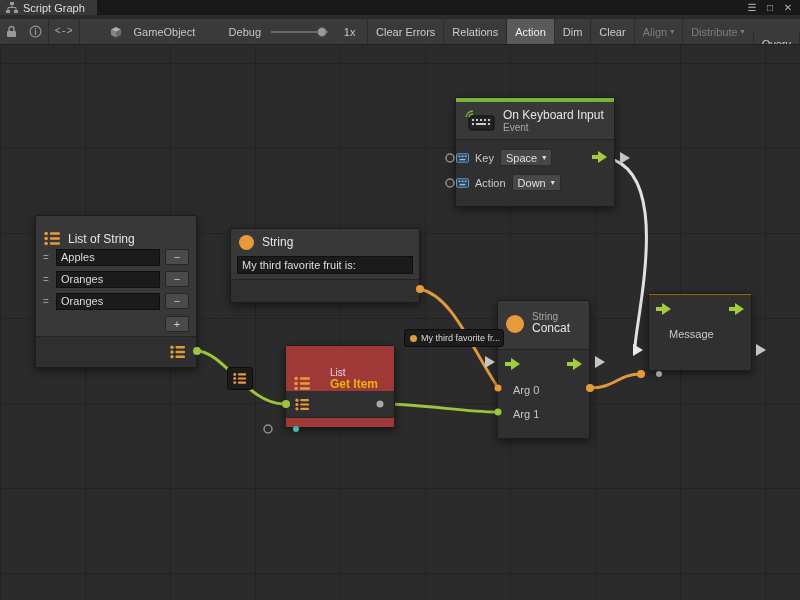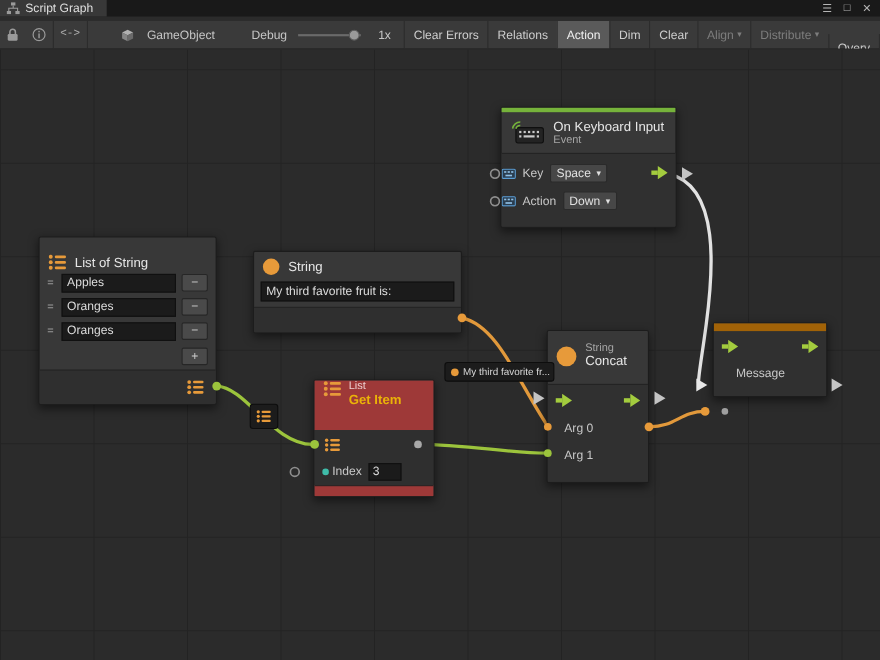--- a/index.html
+++ b/index.html
@@ -64,41 +64,41 @@
   .n-key{left:455px;top:97px;width:160px;}
   .k-strip{height:4px;background:#76B33B;}
   .k-head{height:37px;display:flex;align-items:center;gap:8px;padding:0 9px;}
   .k-body{background:#303030;border-top:1px solid #232323;padding:5px 0 11px;}
   .k-row{height:25px;display:flex;align-items:center;gap:6px;padding:0 0;position:relative;}
   .k-label{color:#c8c8c8;}
   .k-drop{background:#474747;border:1px solid #2a2a2a;border-radius:2px;height:17px;display:flex;align-items:center;gap:5px;padding:0 5px;color:#e0e0e0;box-sizing:border-box;}
   .k-arrow{position:absolute;right:7px;top:6px;}
   
   .n-get{left:285px;top:345px;width:110px;}
-  .g-head{background:#9E3938;height:45px;display:flex;align-items:flex-start;gap:6px;padding:0 8px;box-sizing:border-box;}
+  .g-head{background:#9E3938;height:45px;display:flex;align-items:flex-end;gap:19px;padding:0 8px;box-sizing:border-box;}
   .g-cat{font-size:10px;color:#eccfcf;line-height:11px;}
   .g-title{font-size:12px;color:#eab308;font-weight:bold;line-height:13px;}
   .g-body{background:#2f2f2f;}
   .g-row1{height:26px;position:relative;display:flex;align-items:center;padding:0 9px;}
   .g-row2{height:24px;display:flex;align-items:center;gap:6px;padding:0 18px 0 16px;color:#c8c8c8;}
   .g-field{width:22px;background:#1b1b1b;border:1px solid #101010;height:14px;line-height:14px;padding:0 3px;color:#ddd;}
   .g-foot{height:9px;background:#9E3938;border-top:1px solid #232323;}
   
   .n-concat{left:497px;top:300px;width:93px;}
   .c-head{height:48px;position:relative;box-sizing:border-box;padding:10px 6px 0 34px;}
   .c-head .dot-orange{position:absolute;left:8px;top:14px;width:18px;height:18px;}
   .c-body{background:#303030;border-top:1px solid #232323;padding-bottom:12px;}
   .flow-row{height:28px;position:relative;}
   .flow-row .ar-l{position:absolute;left:7px;top:8px;}
   .flow-row .ar-r{position:absolute;right:7px;top:8px;}
   .c-row{height:24px;display:flex;align-items:center;padding-left:15px;color:#c8c8c8;}
   
   .n-log{left:648px;top:293px;width:104px;}
   .lo-head{height:44px;display:flex;align-items:center;gap:8px;padding:0 9px;box-sizing:border-box;}
-  .lo-body{background:#303030;border-top:7px solid #a16207;padding-bottom:9px;}
+  .lo-body{background:#303030;border-top:1px solid #a16207;padding-bottom:25px;}
   .lo-row{height:22px;display:flex;align-items:center;padding-left:20px;color:#c8c8c8;}
   
   .badge{position:absolute;background:#1c1c1c;border:1px solid #0d0d0d;border-radius:3px;z-index:6;display:flex;align-items:center;box-sizing:border-box;}
   .badge-list{left:227px;top:367px;width:26px;height:23px;justify-content:center;}
   .badge-string{left:404px;top:329px;width:100px;height:18px;gap:4px;padding:0 5px;overflow:hidden;}
   .badge-string .mini-dot{width:7px;height:7px;border-radius:50%;background:#E79A3A;flex:0 0 auto;}
   .badge-string .txt{font-size:9px;color:#d8d8d8;white-space:nowrap;}
 </style>
 </head>
 <body>
@@ -344,24 +344,20 @@
           <g fill="#E79A3A">
             <circle cx="2" cy="2.3" r="1.7"></circle>
             <rect x="5.5" y="1.1" width="9.5" height="2.4" rx="1"></rect>
             <circle cx="2" cy="7" r="1.7"></circle>
             <rect x="5.5" y="5.8" width="9.5" height="2.4" rx="1"></rect>
             <circle cx="2" cy="11.7" r="1.7"></circle>
             <rect x="5.5" y="10.5" width="9.5" height="2.4" rx="1"></rect>
           </g>
         </svg>
     </div>
-    <div class="g-row2">
-      <span>Index</span>
-      <span class="g-field">3</span>
-    </div>
   </div>
   <div class="g-foot"></div>
 </div>
 
 <div class="node n-concat">
   <div class="c-head">
     <span class="dot-orange"></span>
     <div class="nhead-sub">String</div>
     <div class="nhead-title">Concat</div>
   </div>

